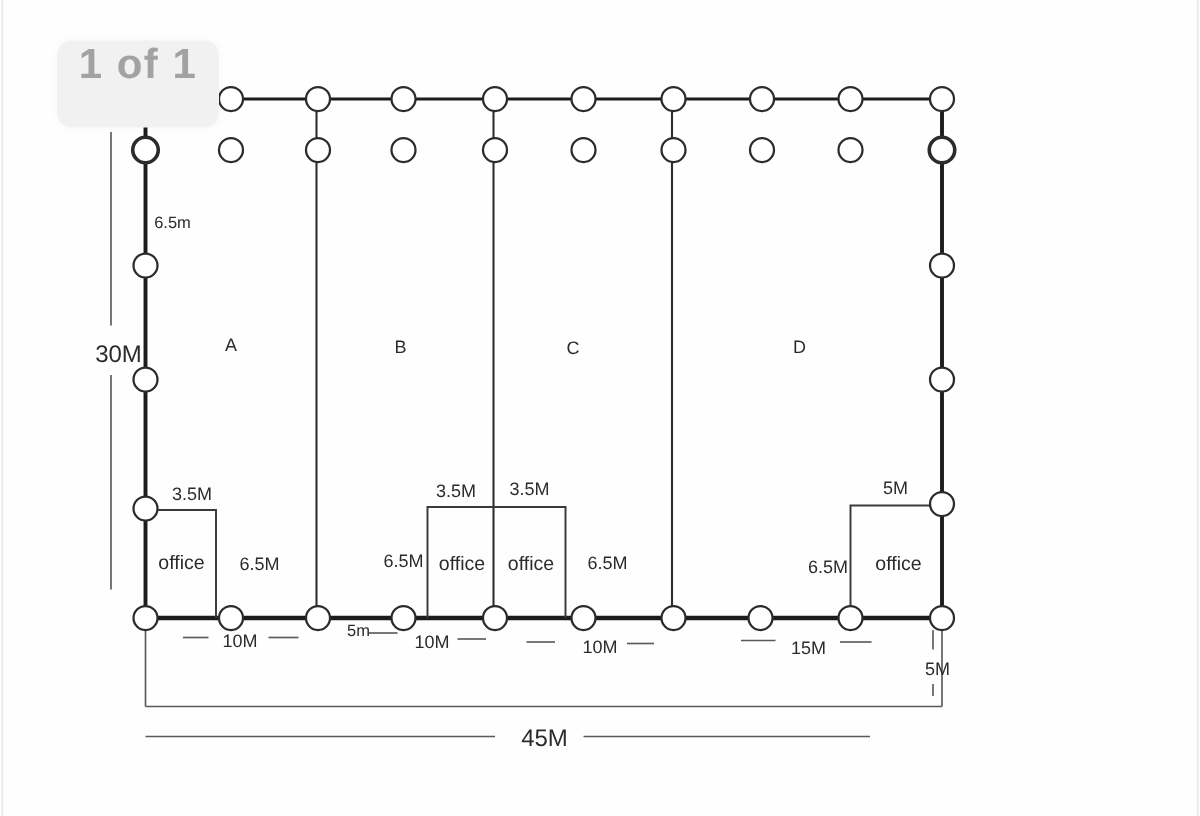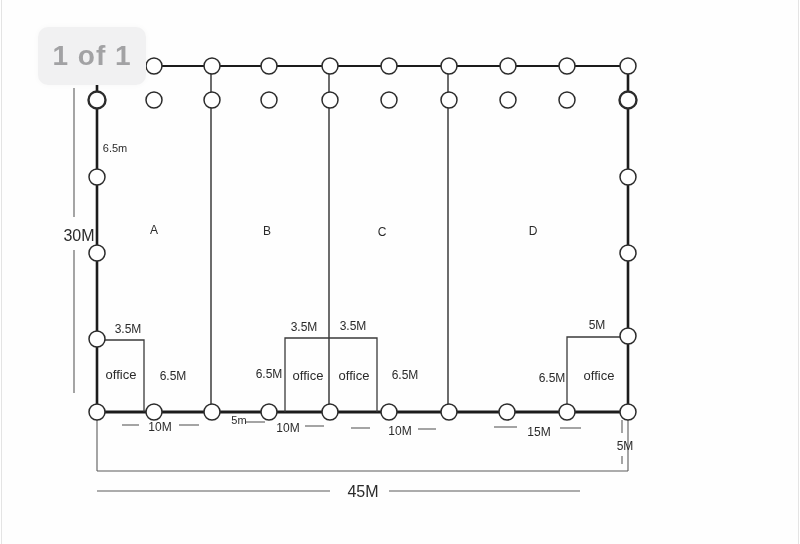--- a/index.html
+++ b/index.html
@@ -3,21 +3,21 @@
 <meta charset="utf-8">
 <style>
   html,body{margin:0;padding:0;background:#ffffff;}
   body{width:800px;height:544px;overflow:hidden;font-family:"Liberation Sans",sans-serif;}
   .viewer{position:relative;width:798px;height:544px;margin:0 auto;background:#fefefe;
           border-left:1px solid #e4e4e4;border-right:1px solid #e4e4e4;box-sizing:border-box;}
   .plan-svg{position:absolute;left:0;top:0;}
   .page-badge{
     position:absolute;left:36px;top:27px;width:108px;height:58px;
     background:#f1f1f2;border-radius:10px;
-    display:flex;align-items:center;justify-content:center;
+    display:flex;justify-content:center;
     color:#a2a2a4;font-weight:bold;font-size:28px;letter-spacing:1px;
     box-shadow:0 0 6px rgba(0,0,0,0.03);
   }
   text{fill:#2b2b2b;}
   .t-dim{font-size:12px;}
   .t-dim-sm{font-size:11px;}
   .t-office{font-size:13px;}
   .t-section{font-size:12px;}
   .t-big{font-size:16px;}
 </style>

